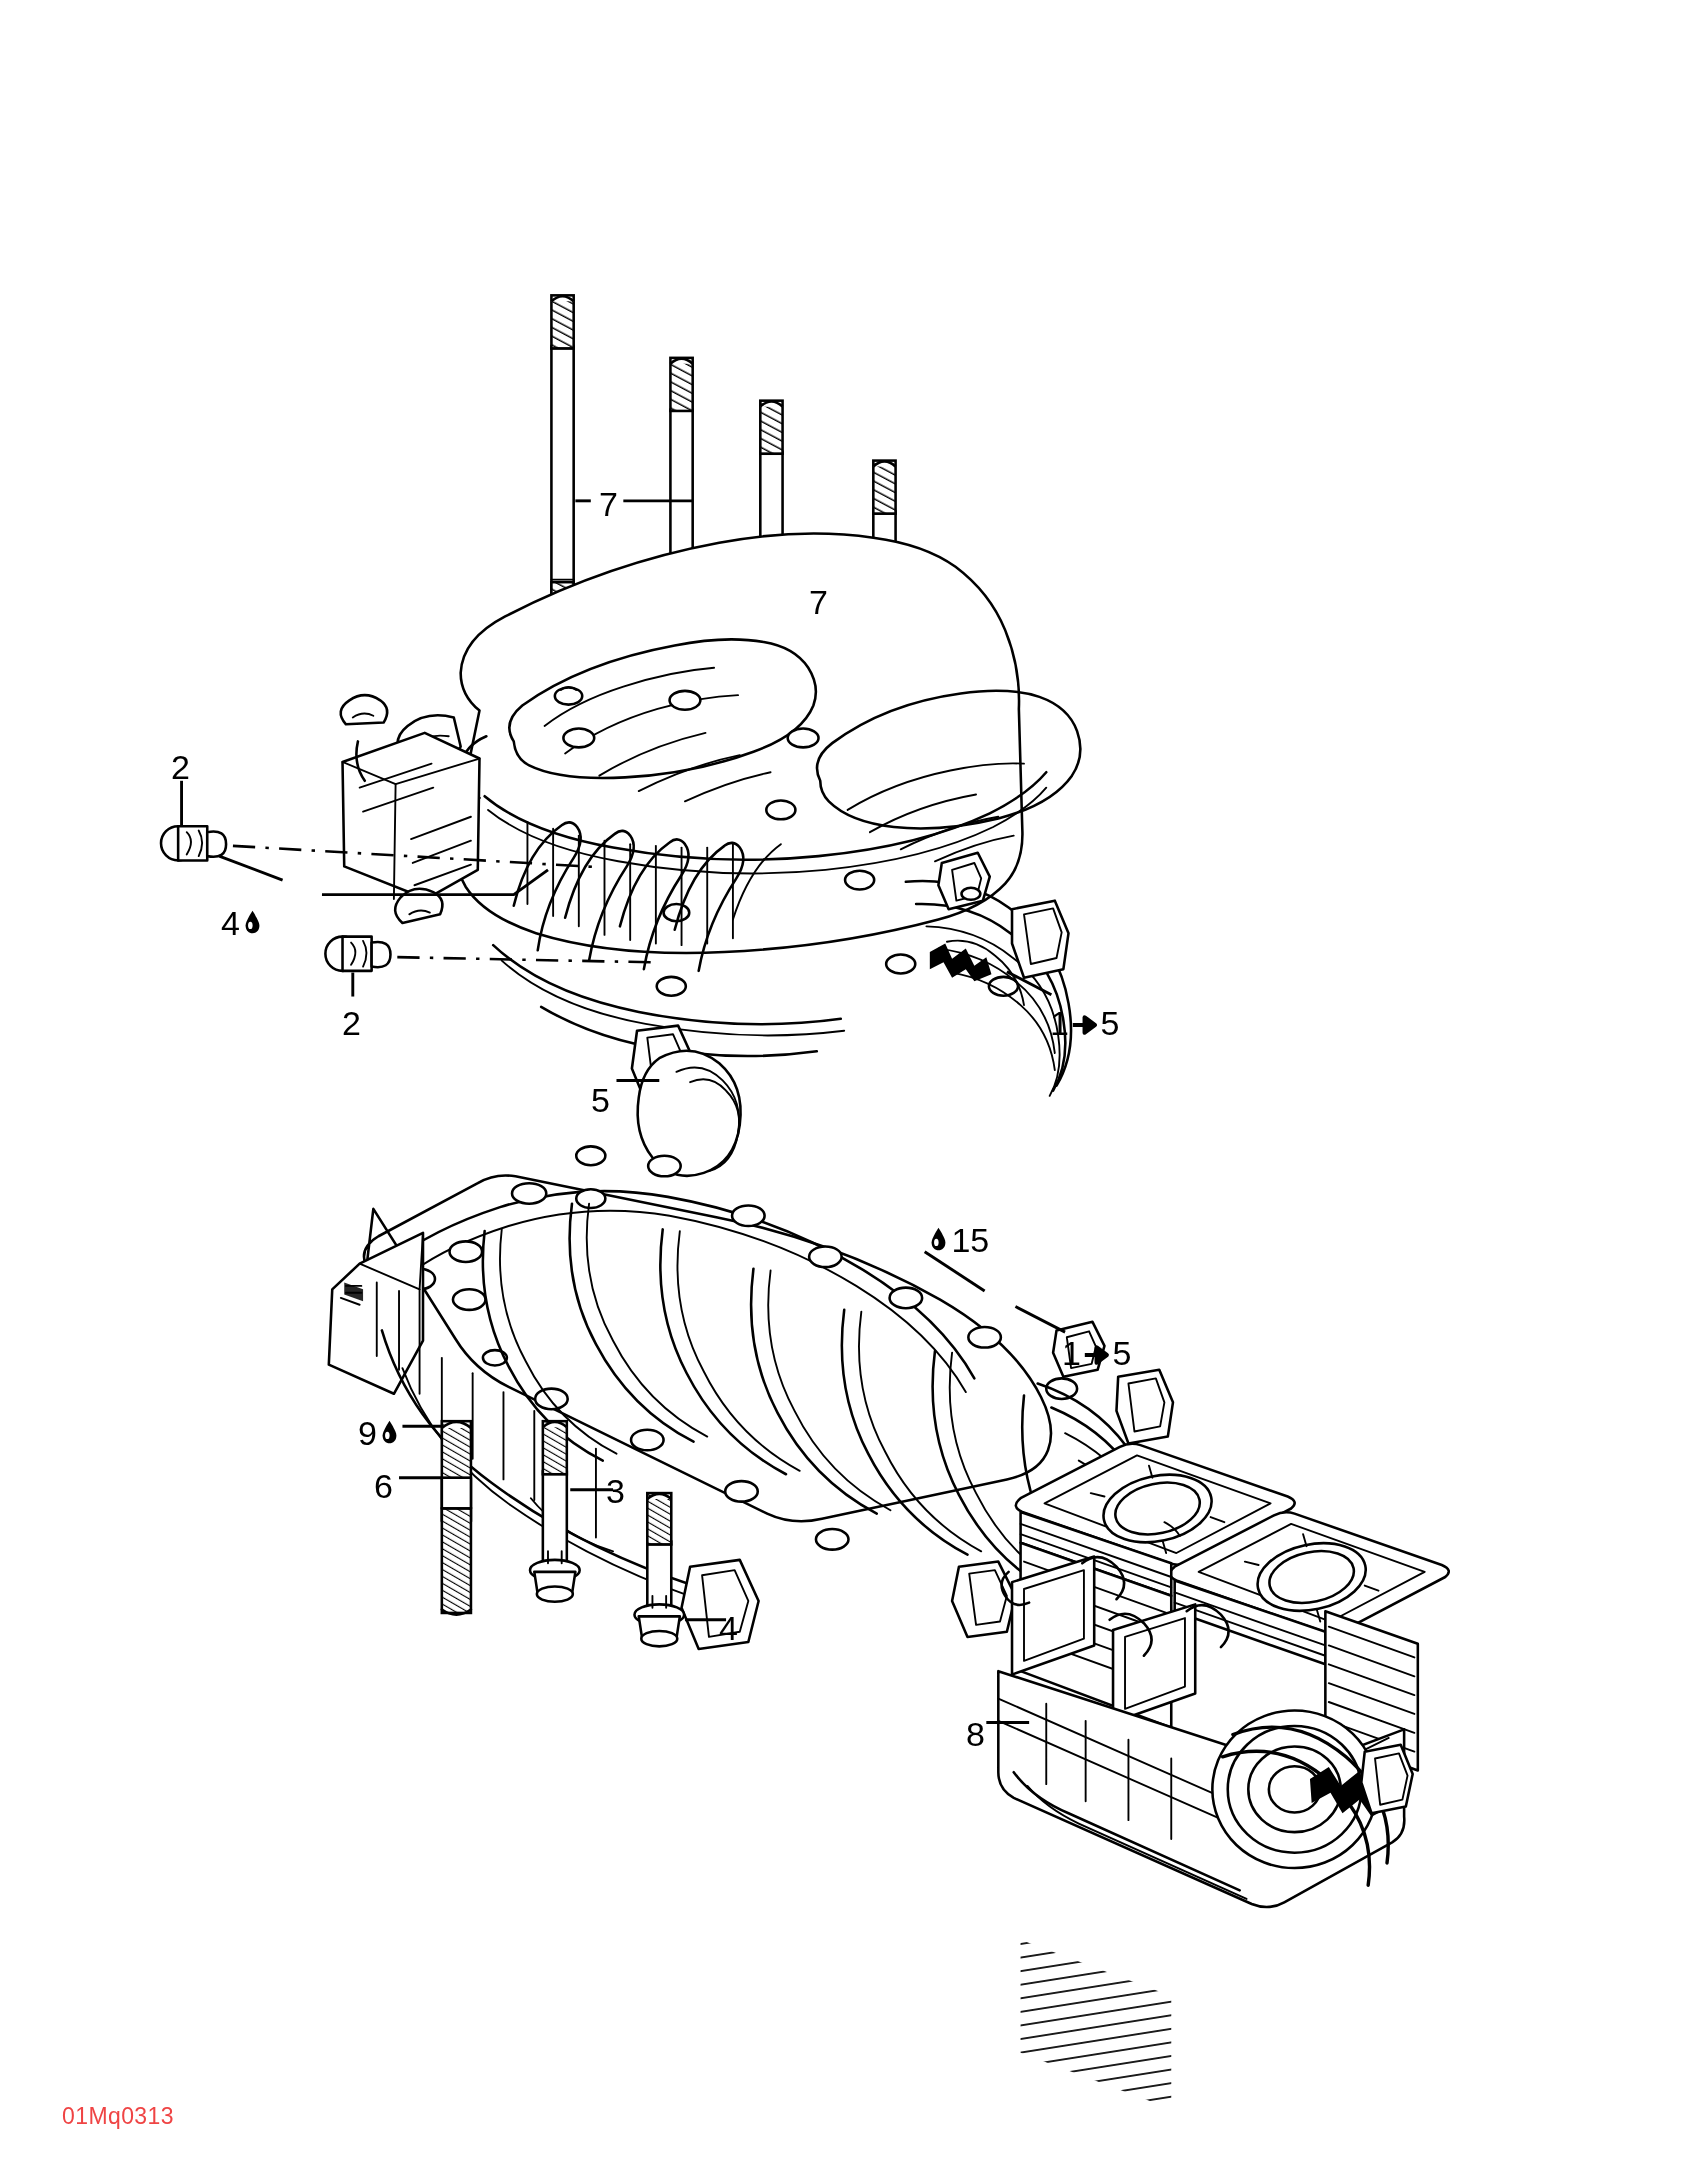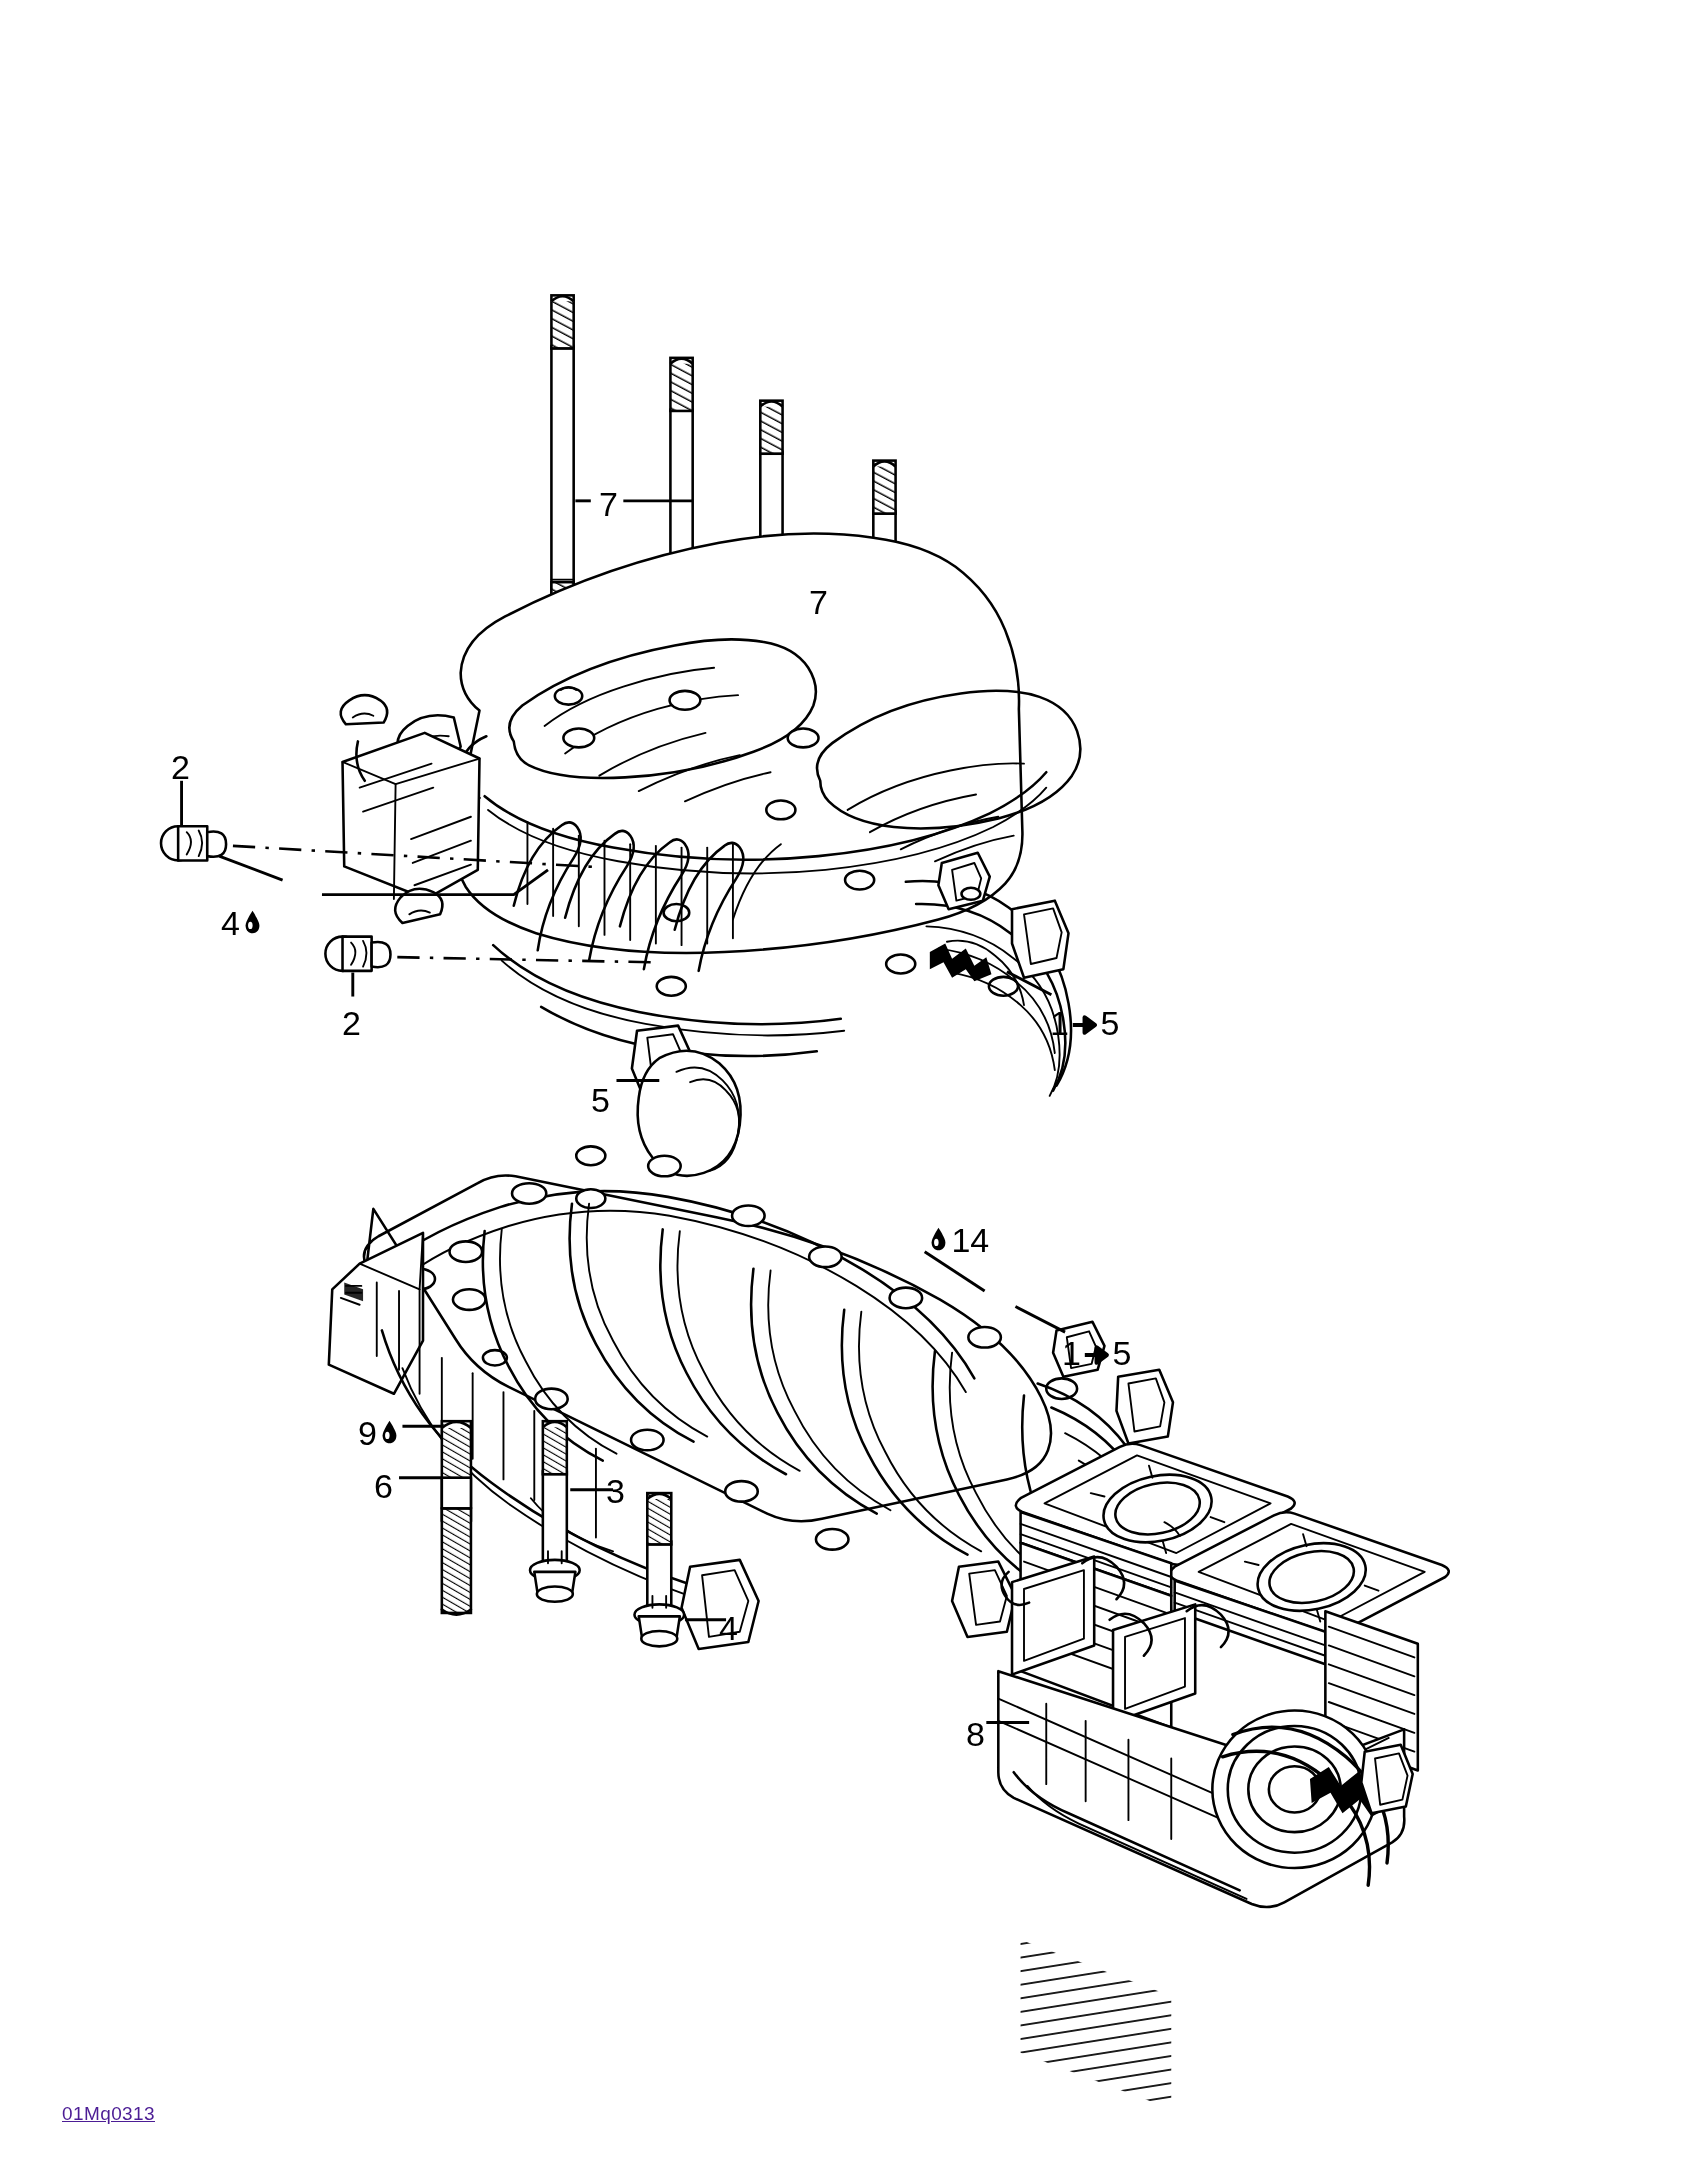--- a/index.html
+++ b/index.html
@@ -27,26 +27,25 @@
   }
   #artboard svg {
     display: block;
     width: 1685px;
     height: 2178px;
   }
   .footer-code {
     position: absolute;
     left: 62px;
     top: 2103px;
-    font-size: 19px;
+    font-size: 23px;
     letter-spacing: 0.4px;
-    color: #4c1d95;
+    color: #ef4444;
     font-family: "Liberation Sans", sans-serif;
     white-space: nowrap;
-    text-decoration: underline;
   }
   
   .callout {
     position: absolute;
     color: #000;
     font-size: 34px;
     font-family: "Liberation Sans", sans-serif;
     line-height: 1;
     white-space: nowrap;
     user-select: none;
@@ -546,21 +545,21 @@
   </div>
 
   <div class="callout" style="left:591px; top:1080px;">
     <span class="num">5</span>
   </div>
 
   <div class="callout" style="left:929px; top:1220px;">
     <span class="dropglyph pre"><svg width="19" height="26" viewBox="0 0 22 30">
           <path d="M11 2 C11 2 3 14 3 19 C3 25 7 28 11 28 C15 28 19 25 19 19 C19 14 11 2 11 2 Z" fill="#000"></path>
           <ellipse cx="8.5" cy="19" rx="2.6" ry="4.2" fill="#fff"></ellipse>
-        </svg></span><span class="num">14</span>
+        </svg></span><span class="num">15</span>
   </div>
 
   <div class="callout" style="left:1062px; top:1333px;">
     <span class="num">1</span><span class="arrowglyph"><svg width="29" height="22" viewBox="0 0 34 26">
           <path d="M2 13 H24 M16 4 L28 13 L16 22 Z" stroke="#000" stroke-width="5" fill="#000" stroke-linejoin="round"></path>
         </svg></span><span class="num">5</span>
   </div>
 
   <div class="callout" style="left:358px; top:1413px;">
     <span class="num">9</span><span class="dropglyph"><svg width="19" height="26" viewBox="0 0 22 30">

